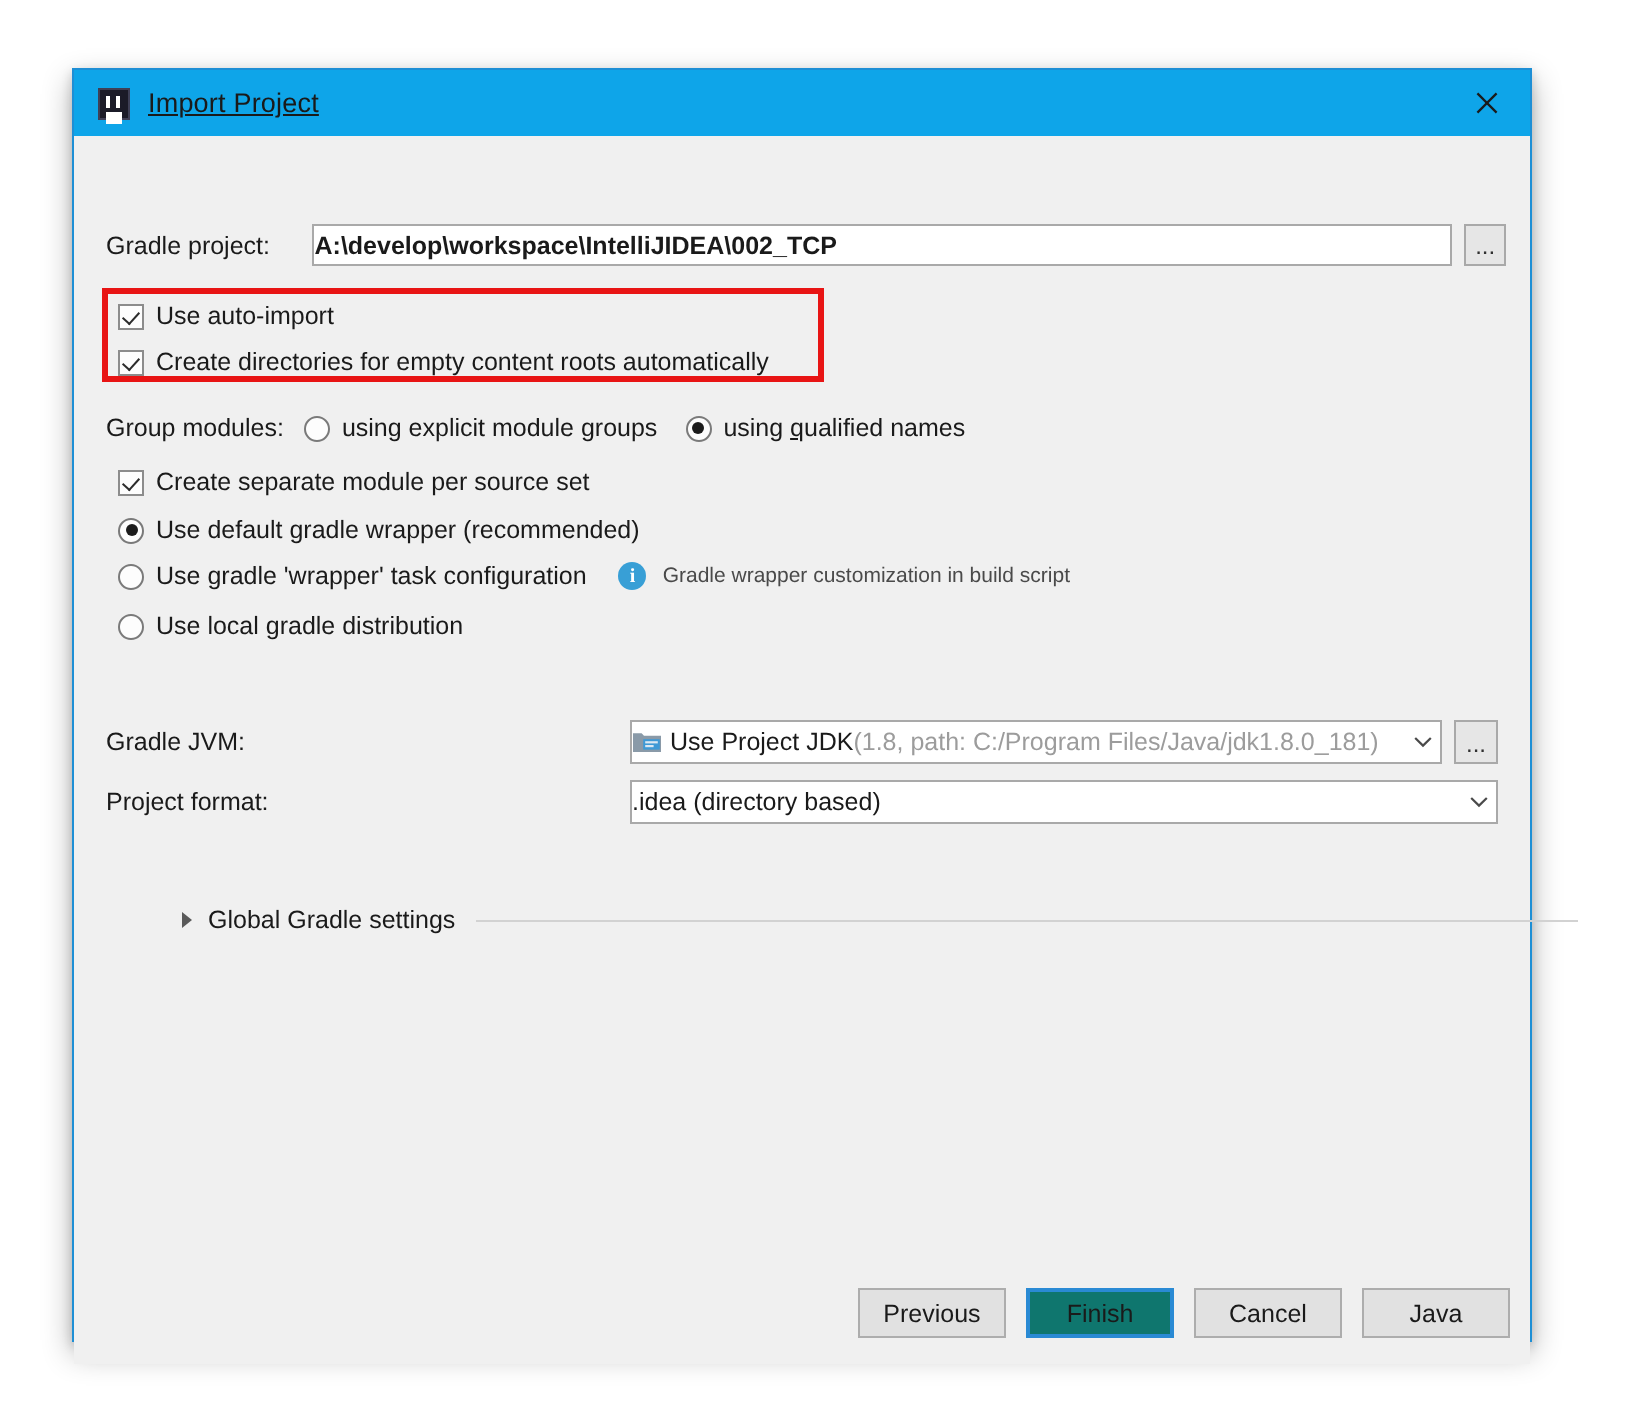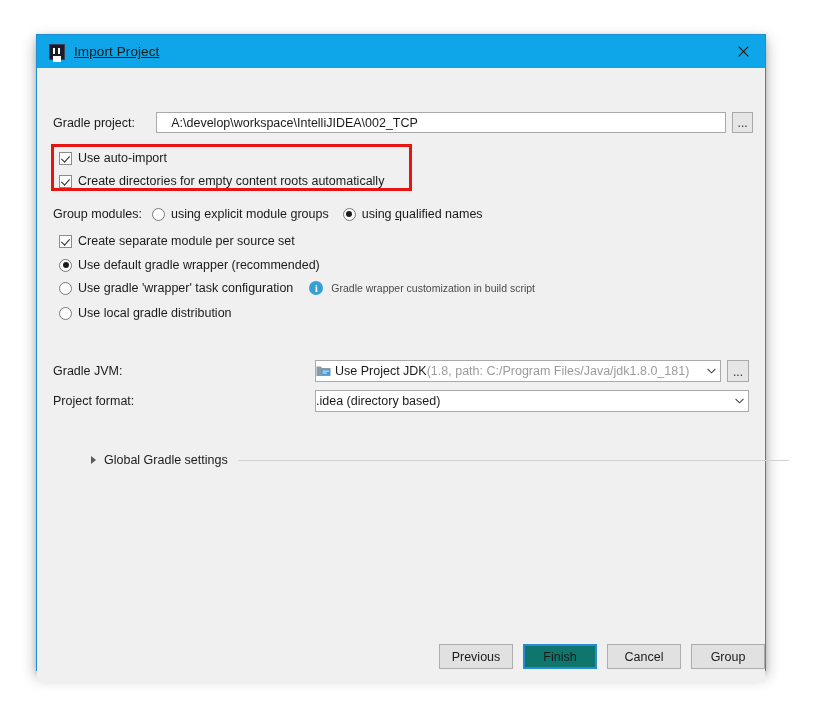--- a/index.html
+++ b/index.html
@@ -97,25 +97,26 @@
   .lbl { color:#1a1a1a; white-space: nowrap; }
 
   
   .textfield {
     background: #ffffff;
     border: 1px solid #a9a9a9;
     height: 21px;
     box-sizing: border-box;
     display: flex;
     align-items: center;
-    padding: 0 14px;
+    padding: 0 0;
     font-size: 12.5px;
     color: #1a1a1a;
     overflow: hidden;
     white-space: nowrap;
+    font-weight: bold;
   }
   .textfield.disabled {
     background: #eaeaea;
     border-color: #c3c3c3;
     color: #9a9a9a;
   }
   .browse-btn {
     width: 21px; height: 21px;
     border: 1px solid #a9a9a9;
     background: #e6e6e6;
@@ -258,20 +259,21 @@
     pointer-events: none;
   }
 
   
   #button-bar {
     position: absolute;
     left: 0; right: 0;
     bottom: 13px;
     display: flex;
     justify-content: flex-end;
+    padding-right: 10px;
     gap: 10px;
   }
   .dlg-btn {
     width: 74px;
     height: 25px;
     border: 1px solid #adadad;
     background: #e1e1e1;
     font-size: 12.5px;
     color: #1a1a1a;
     display: flex;
@@ -396,17 +398,17 @@
     <div id="global-settings-row">
       <span class="tri"></span>
       <span class="lbl">Global Gradle settings</span>
       <span id="global-settings-sep"></span>
     </div>
 
     <div id="button-bar">
       <div class="dlg-btn">Previous</div>
       <div class="dlg-btn default">Finish</div>
       <div class="dlg-btn">Cancel</div>
-      <div class="dlg-btn">Group</div>
+      <div class="dlg-btn">Java</div>
     </div>
 
   </div>
 </div>
 
 </body></html>

